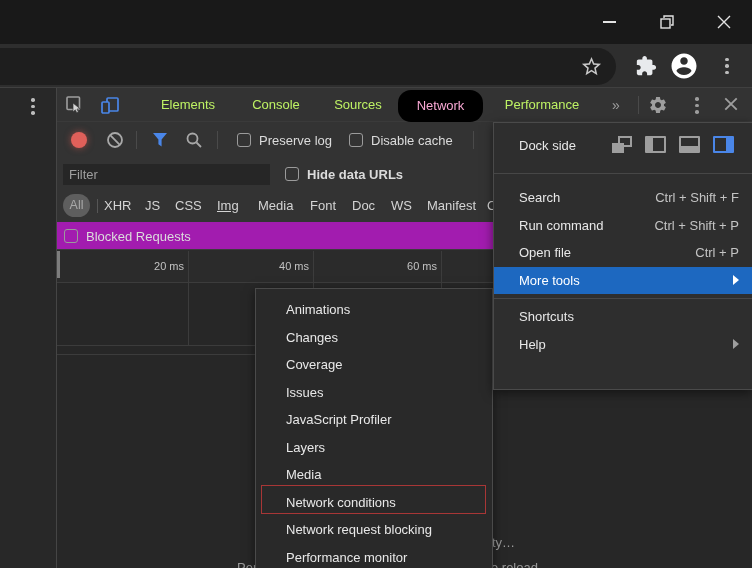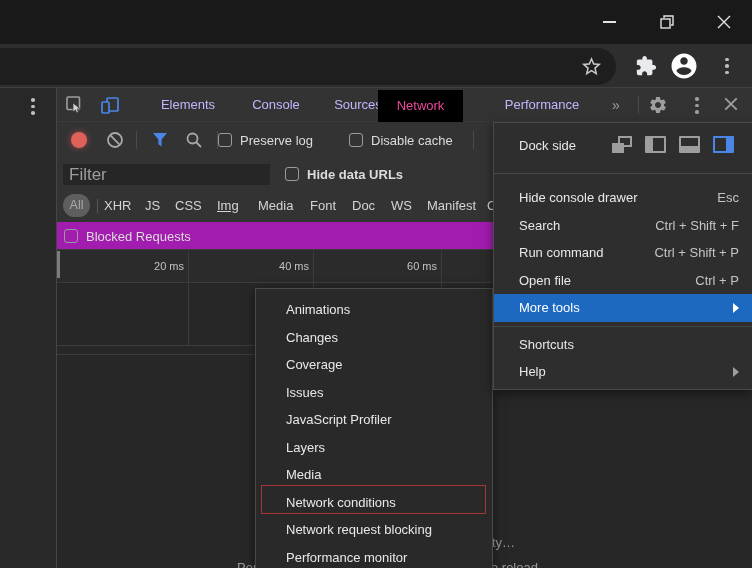--- a/index.html
+++ b/index.html
@@ -24,44 +24,44 @@
   
   .pagestrip { position:absolute; left:0; top:88px; width:57px; height:480px; background:#282828; border-right:1px solid #454545; }
   .kebab { display:flex; flex-direction:column; gap:3px; }
   .kebab i { width:3.5px; height:3.5px; border-radius:50%; background:#bdbdbd; }
   .strip-kebab { position:absolute; left:31px; top:98px; }
 
   
   .devtools { position:absolute; left:57px; top:88px; width:695px; height:480px; background:#272727; }
 
   .tabbar { position:absolute; left:0; top:0; width:695px; height:34px; background:#333333; border-bottom:1px solid #3a3a3a; }
-  .tab { position:absolute; top:0; height:34px; line-height:34px; text-align:center; color:#c4b5fd; cursor:default; }
+  .tab { position:absolute; top:0; height:34px; line-height:34px; text-align:center; color:#bef264; cursor:default; }
   .t-elements{left:74px;width:114px;} .t-console{left:176px;width:86px;} .t-sources{left:258px;width:86px;}
-  .t-network{left:321px;width:85px; background:#000; color:#ec4899; top:2px; height:32px; line-height:32px;}
+  .t-network{left:341px;width:85px; background:#000; color:#f9a8d4; top:2px; height:32px; line-height:32px;border-radius:13px;}
   .t-performance{left:428px;width:114px;}
   .t-chevron{left:548px;width:22px;color:#9e9e9e;font-size:14px;}
   .tb-divider { position:absolute; left:581px; top:8px; width:1px; height:18px; background:#4a4a4a; }
   .tab-ico { position:absolute; top:7px; width:20px; height:20px; }
   .ti-inspect { left:8px; } .ti-device { left:43px; } .ti-gear { left:591px; } .ti-close { left:666px; top:8px; }
   .tab-kebab { position:absolute; left:638px; top:9px; }
   .kebab.gray i { background:#9e9e9e; }
 
   .nettoolbar { position:absolute; left:0; top:34px; width:695px; height:36px; background:#333333; }
   .nt { position:absolute; top:9px; }
   .rec { left:14px; top:10px; width:16px; height:16px; border-radius:50%; background:#e0605a; box-shadow:0 0 7px rgba(232,92,84,.55); }
   .nt-clear{left:49px;} .nt-funnel{left:94px;top:10px;} .nt-search{left:128px;}
   .vdiv { position:absolute; top:9px; width:1px; height:18px; background:#4a4a4a; }
   .d1{left:79px;} .d2{left:160px;} .d3{left:416px;}
   .checkrow { position:absolute; display:flex; align-items:center; gap:8px; height:18px; }
   .cb { width:14px; height:14px; border:1.5px solid #9b9b9b; border-radius:3px; background:transparent; flex:0 0 auto; }
-  .ck-preserve { left:161px; top:9px; } .ck-cache { left:292px; top:9px; }
+  .ck-preserve { left:180px; top:9px; } .ck-cache { left:292px; top:9px; }
 
   .filterrow { position:absolute; left:0; top:70px; width:695px; height:32px; background:#333333; }
   .filter-input { position:absolute; left:6px; top:6px; width:207px; height:21px; background:#262626; border:none; outline:none;
-                  color:#8b5cf6; font-size:17px; padding:0 6px; font-family:"Liberation Sans",sans-serif; }
+                  color:#8b5cf6; font-size:13px; padding:0 6px; font-family:"Liberation Sans",sans-serif; }
   .filter-input::placeholder { color:#9e9e9e; opacity:1; }
   .ck-hide { left:228px; top:7px;font-weight:bold; }
 
   .chipsrow { position:absolute; left:0; top:102px; width:695px; height:32px; background:#333333; }
   .chip-all { position:absolute; left:6px; top:4px; width:27px; height:23px; border-radius:12px; background:#5e5e5e;
               color:#a9a9a9; text-align:center; line-height:23px; font-size:12.5px; }
   .chip-div { position:absolute; left:40px; top:9px; width:1px; height:14px; background:#565656; }
   .chip { position:absolute; top:8px; color:#d4d4d4; font-size:13px; white-space:nowrap; }
   .c0{left:47px;} .c1{left:88px;} .c2{left:118px;} .c3{left:160px;text-decoration:underline;} .c4{left:201px;}
   .c5{left:253px;} .c6{left:295px;} .c7{left:334px;} .c8{left:370px;} .c9{left:430px;}
@@ -300,24 +300,20 @@
       <div class="dockico dk3">
           <div class="fill"></div>
         </div>
       <div class="dockico dk4">
           <div class="fill"></div>
         </div>
     </div>
     <div class="msep"></div>
     <div class="menu-list">
       <div class="mi">
-        <span class="lbl">Hide console drawer</span>
-        <span class="sc">Esc</span>
-      </div>
-      <div class="mi">
         <span class="lbl">Search</span>
         <span class="sc">Ctrl + Shift + F</span>
       </div>
       <div class="mi">
         <span class="lbl">Run command</span>
         <span class="sc">Ctrl + Shift + P</span>
       </div>
       <div class="mi">
         <span class="lbl">Open file</span>
         <span class="sc">Ctrl + P</span>

